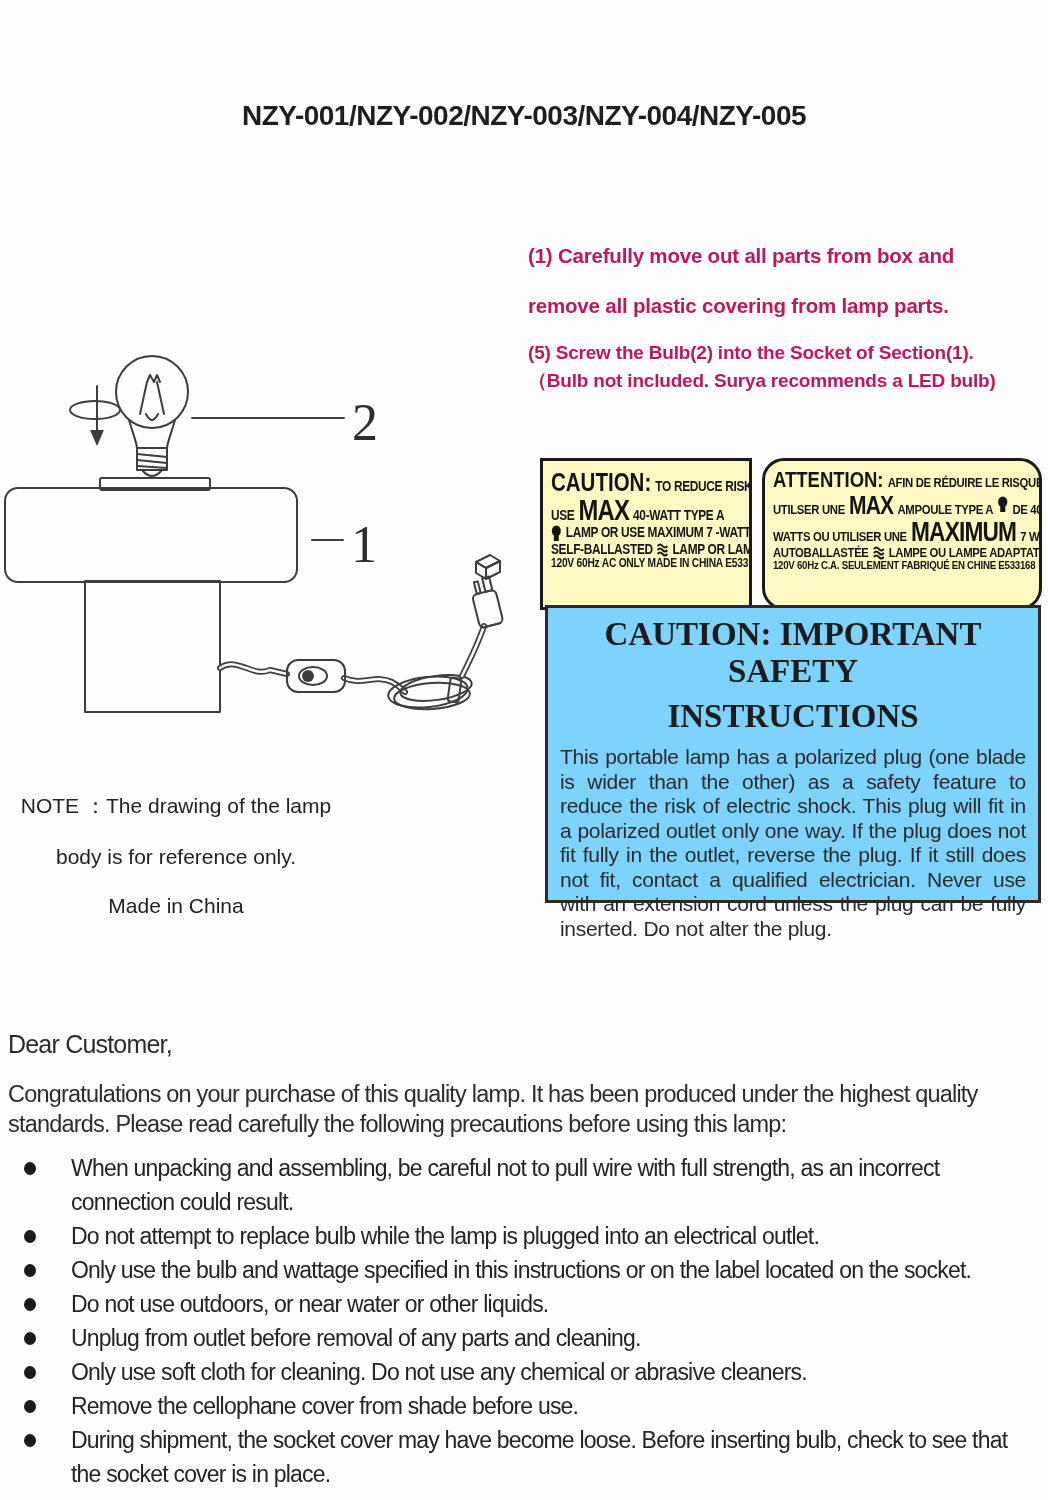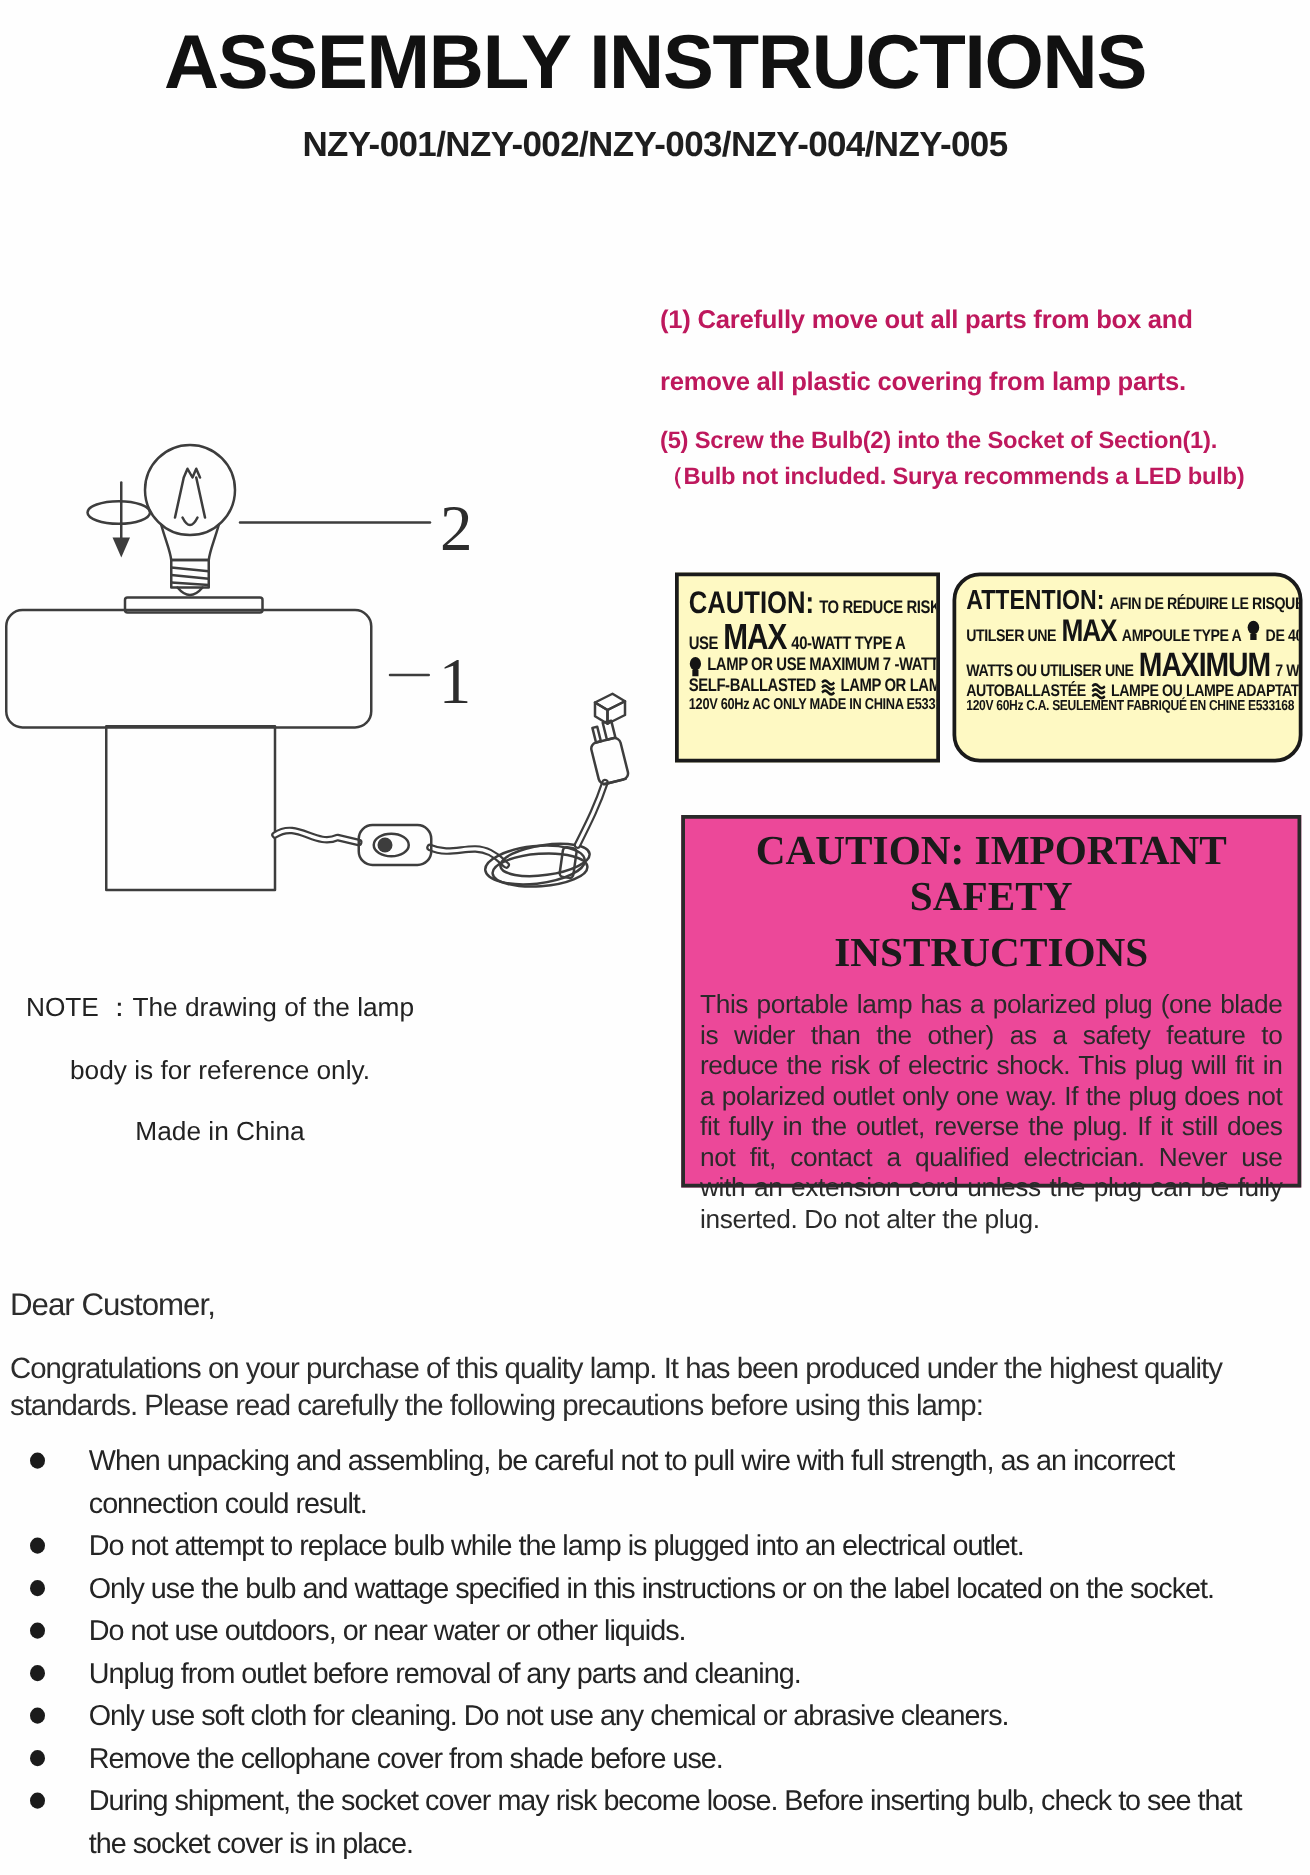--- a/index.html
+++ b/index.html
@@ -50,22 +50,22 @@
   .lab-txt { font-size:14.5px; letter-spacing:-0.4px; }
   .label-fr .lab-txt { font-size:13.5px; }
   .lab-max { font-size:29px; letter-spacing:-1px; }
   .label-fr .lab-max { font-size:25px; }
   .lab-maximum { font-size:27px; letter-spacing:-1px; }
   .lab-small { font-size:12.5px; letter-spacing:-0.3px; }
   .label-fr .lab-small { font-size:11.5px; }
   .bulb-glyph, .cfl-glyph { align-self:center; flex:none; }
   
   .safety-box {
-    position:absolute; left:545px; top:652px; width:496px; height:298px;
-    border:3px solid #2a2a2a; background:#ec4899; padding:8px 12px 0 12px;
+    position:absolute; left:545px; top:605px; width:496px; height:298px;
+    border:3px solid #2a2a2a; background:#7dd3fc; padding:8px 12px 0 12px;
   }
   .safety-title { text-align:center; font-family:"Liberation Serif", serif;
     font-weight:700; font-size:33px; color:#1b1b1b; letter-spacing:0; }
   .safety-title.t2 { margin-top:8px; margin-bottom:10px; }
   .safety-body { font-size:21px; line-height:24.5px; text-align:justify;
     color:#2a2a2a; letter-spacing:-0.3px; }
   
   .note { position:absolute; left:6px; top:792px; width:340px; font-weight:400;text-align:center; }
   .note p { font-size:21px; margin-bottom:25px; color:#222; }
   
@@ -81,21 +81,20 @@
   .bullet-dot {
     position:absolute; left:16px; top:11px; width:12px; height:13px;
     background:#1b1b1b; border-radius:50%;
   }
 </style>
 </head>
 <body>
 
 <div class="page">
 
-  <h1 class="title">ASSEMBLY INSTRUCTIONS</h1>
   <div class="model-line1">NZY-001/NZY-002/NZY-003/NZY-004/NZY-005</div>
 
   <div class="steps">
     <p class="step-big s1">(1) Carefully move out all parts from box and</p>
     <p class="step-big s2">remove all plastic covering from lamp parts.</p>
     <p class="step-small s3">(5) Screw the Bulb(2) into the Socket of Section(1).</p>
     <p class="step-small">（Bulb not included. Surya recommends a LED bulb)</p>
   </div>
 
   <svg class="diagram" width="520" height="410" viewBox="0 0 520 410" fill="none" stroke="#3d3d3d" stroke-width="2" stroke-linecap="round" stroke-linejoin="round">
@@ -249,17 +248,17 @@
     <p class="salutation">Dear Customer,</p>
     <p class="intro">Congratulations on your purchase of this quality lamp. It has been produced under the highest quality standards. Please read carefully the following precautions before using this lamp:</p>
     <ul class="precaution-list">
       <li><span class="bullet-dot"></span><span>When unpacking and assembling, be careful not to pull wire with full strength, as an incorrect connection could result.</span></li>
       <li><span class="bullet-dot"></span><span>Do not attempt to replace bulb while the lamp is plugged into an electrical outlet.</span></li>
       <li><span class="bullet-dot"></span><span>Only use the bulb and wattage specified in this instructions or on the label located on the socket.</span></li>
       <li><span class="bullet-dot"></span><span>Do not use outdoors, or near water or other liquids.</span></li>
       <li><span class="bullet-dot"></span><span>Unplug from outlet before removal of any parts and cleaning.</span></li>
       <li><span class="bullet-dot"></span><span>Only use soft cloth for cleaning. Do not use any chemical or abrasive cleaners.</span></li>
       <li><span class="bullet-dot"></span><span>Remove the cellophane cover from shade before use.</span></li>
-      <li><span class="bullet-dot"></span><span>During shipment, the socket cover may risk become loose. Before inserting bulb, check to see that the socket cover is in place.</span></li>
+      <li><span class="bullet-dot"></span><span>During shipment, the socket cover may have become loose. Before inserting bulb, check to see that the socket cover is in place.</span></li>
     </ul>
   </div>
 
 </div>
 
 </body></html>

